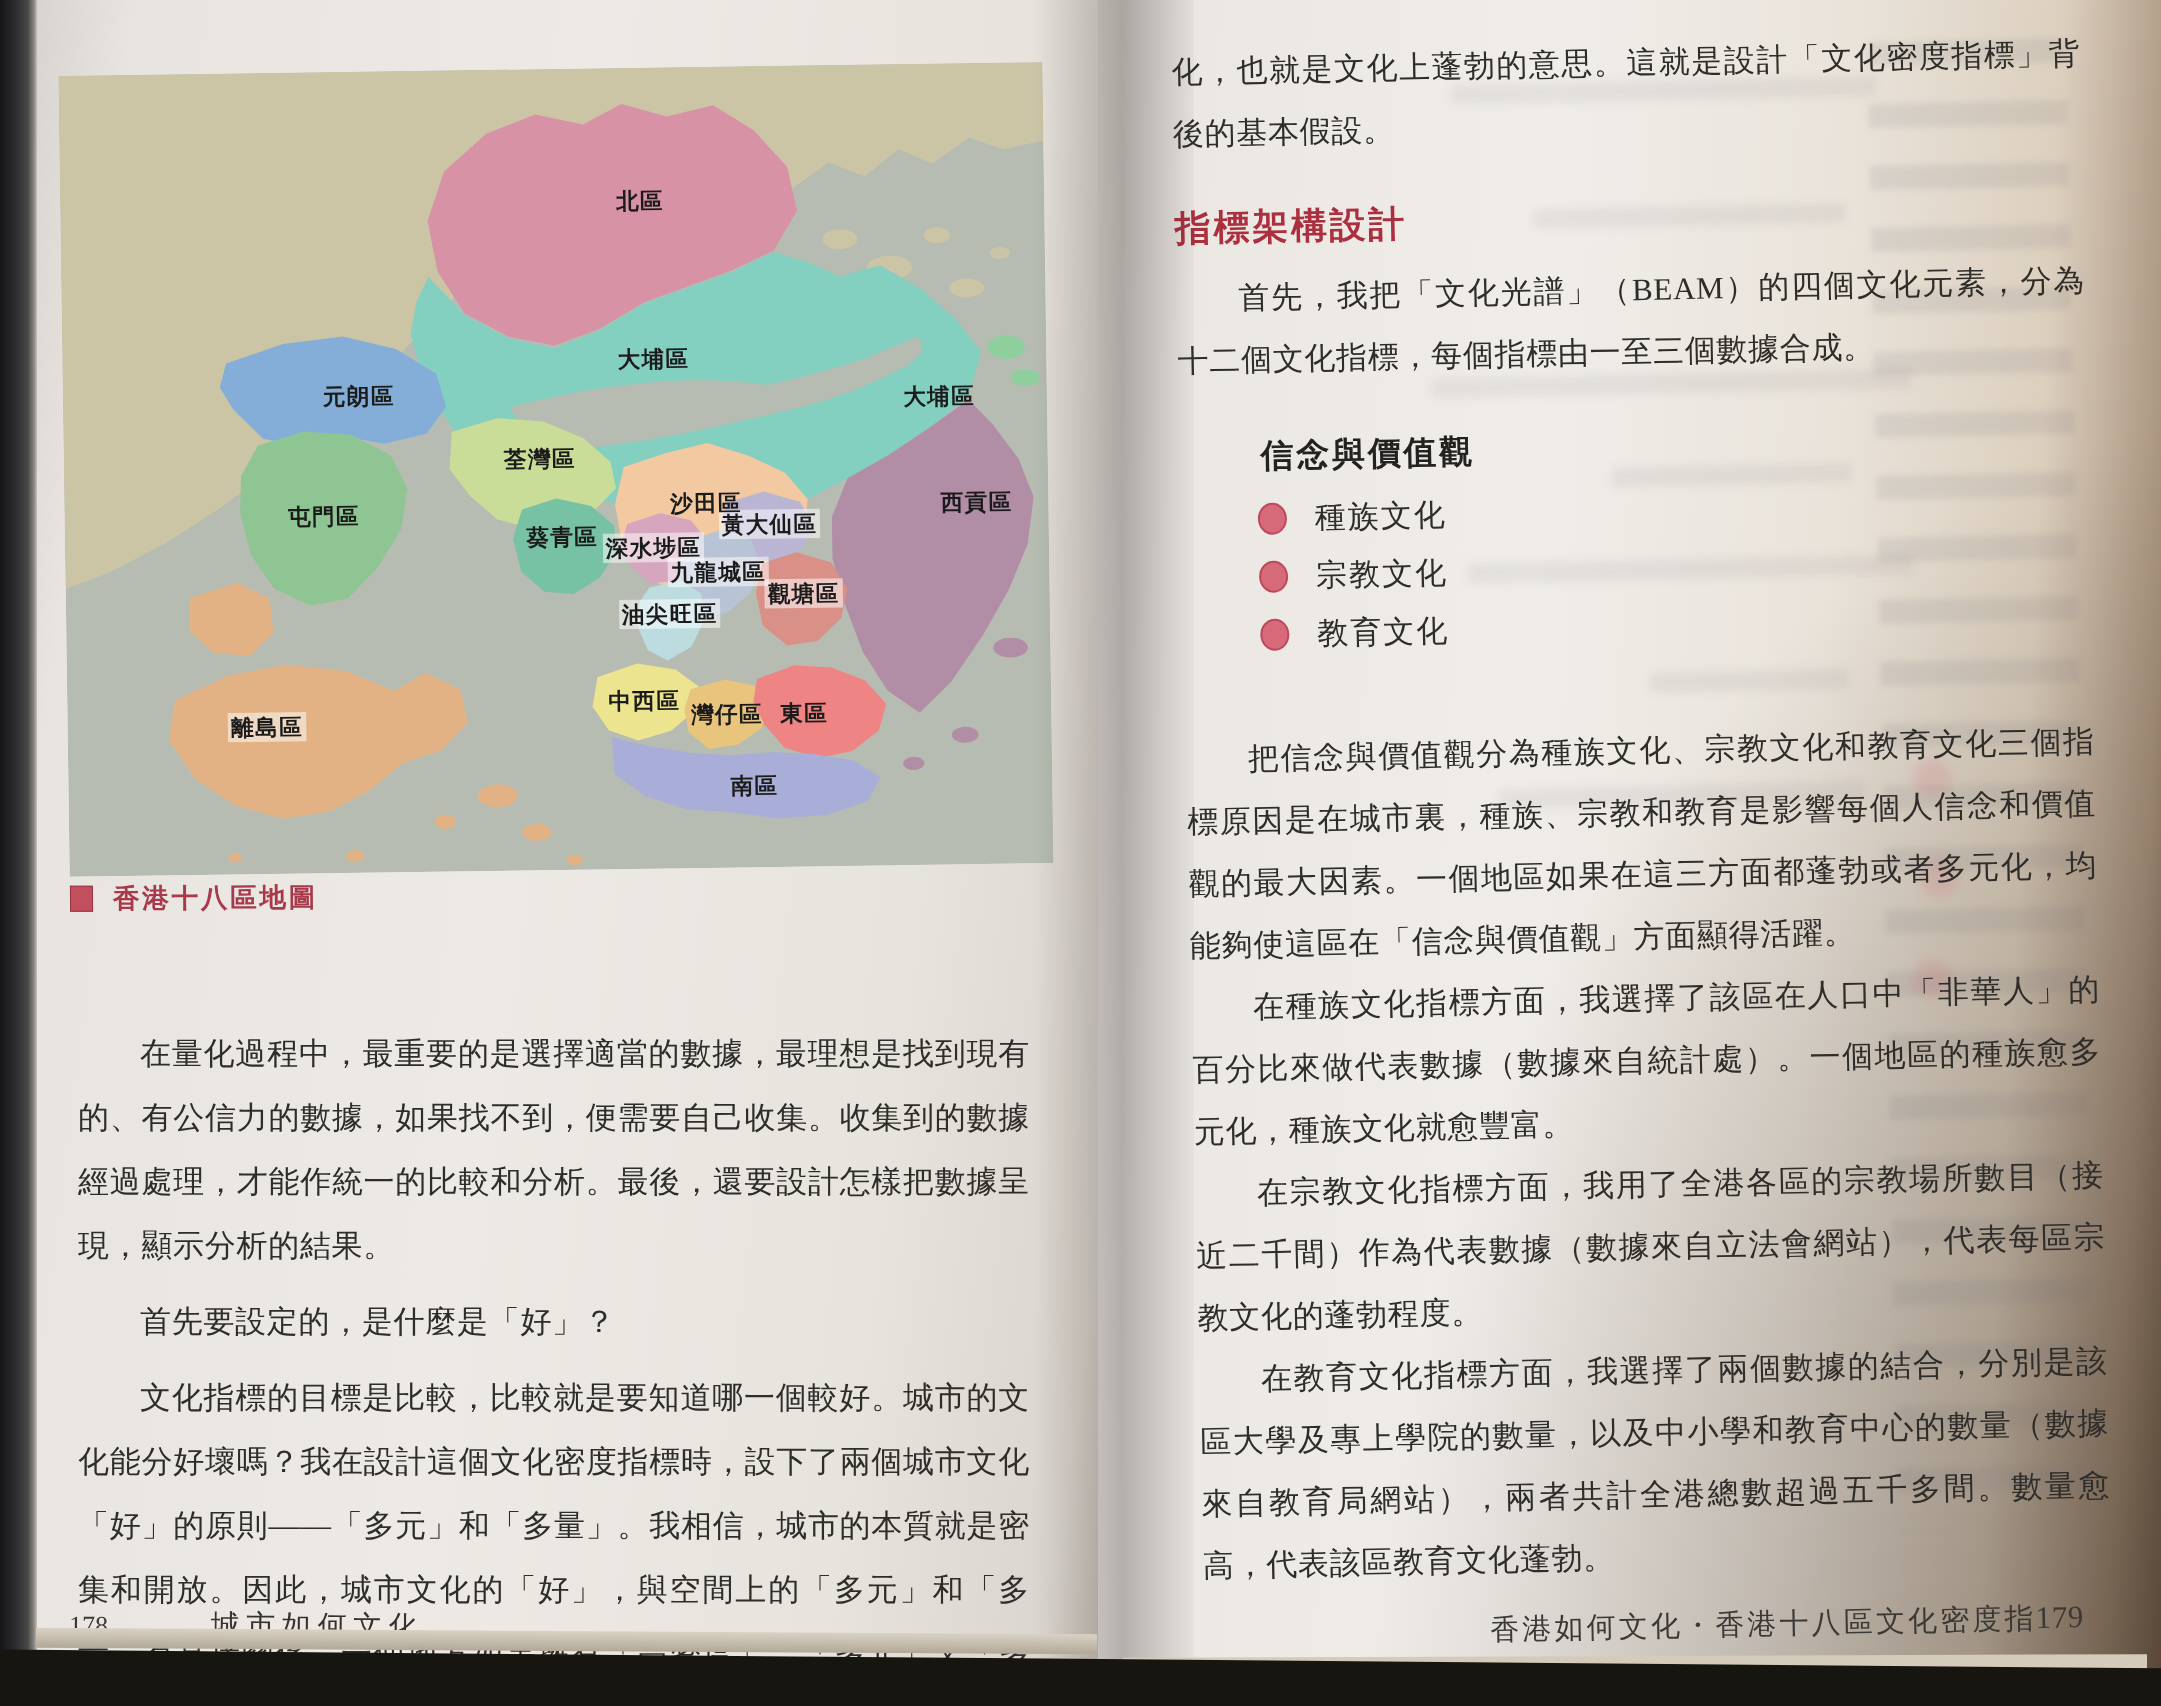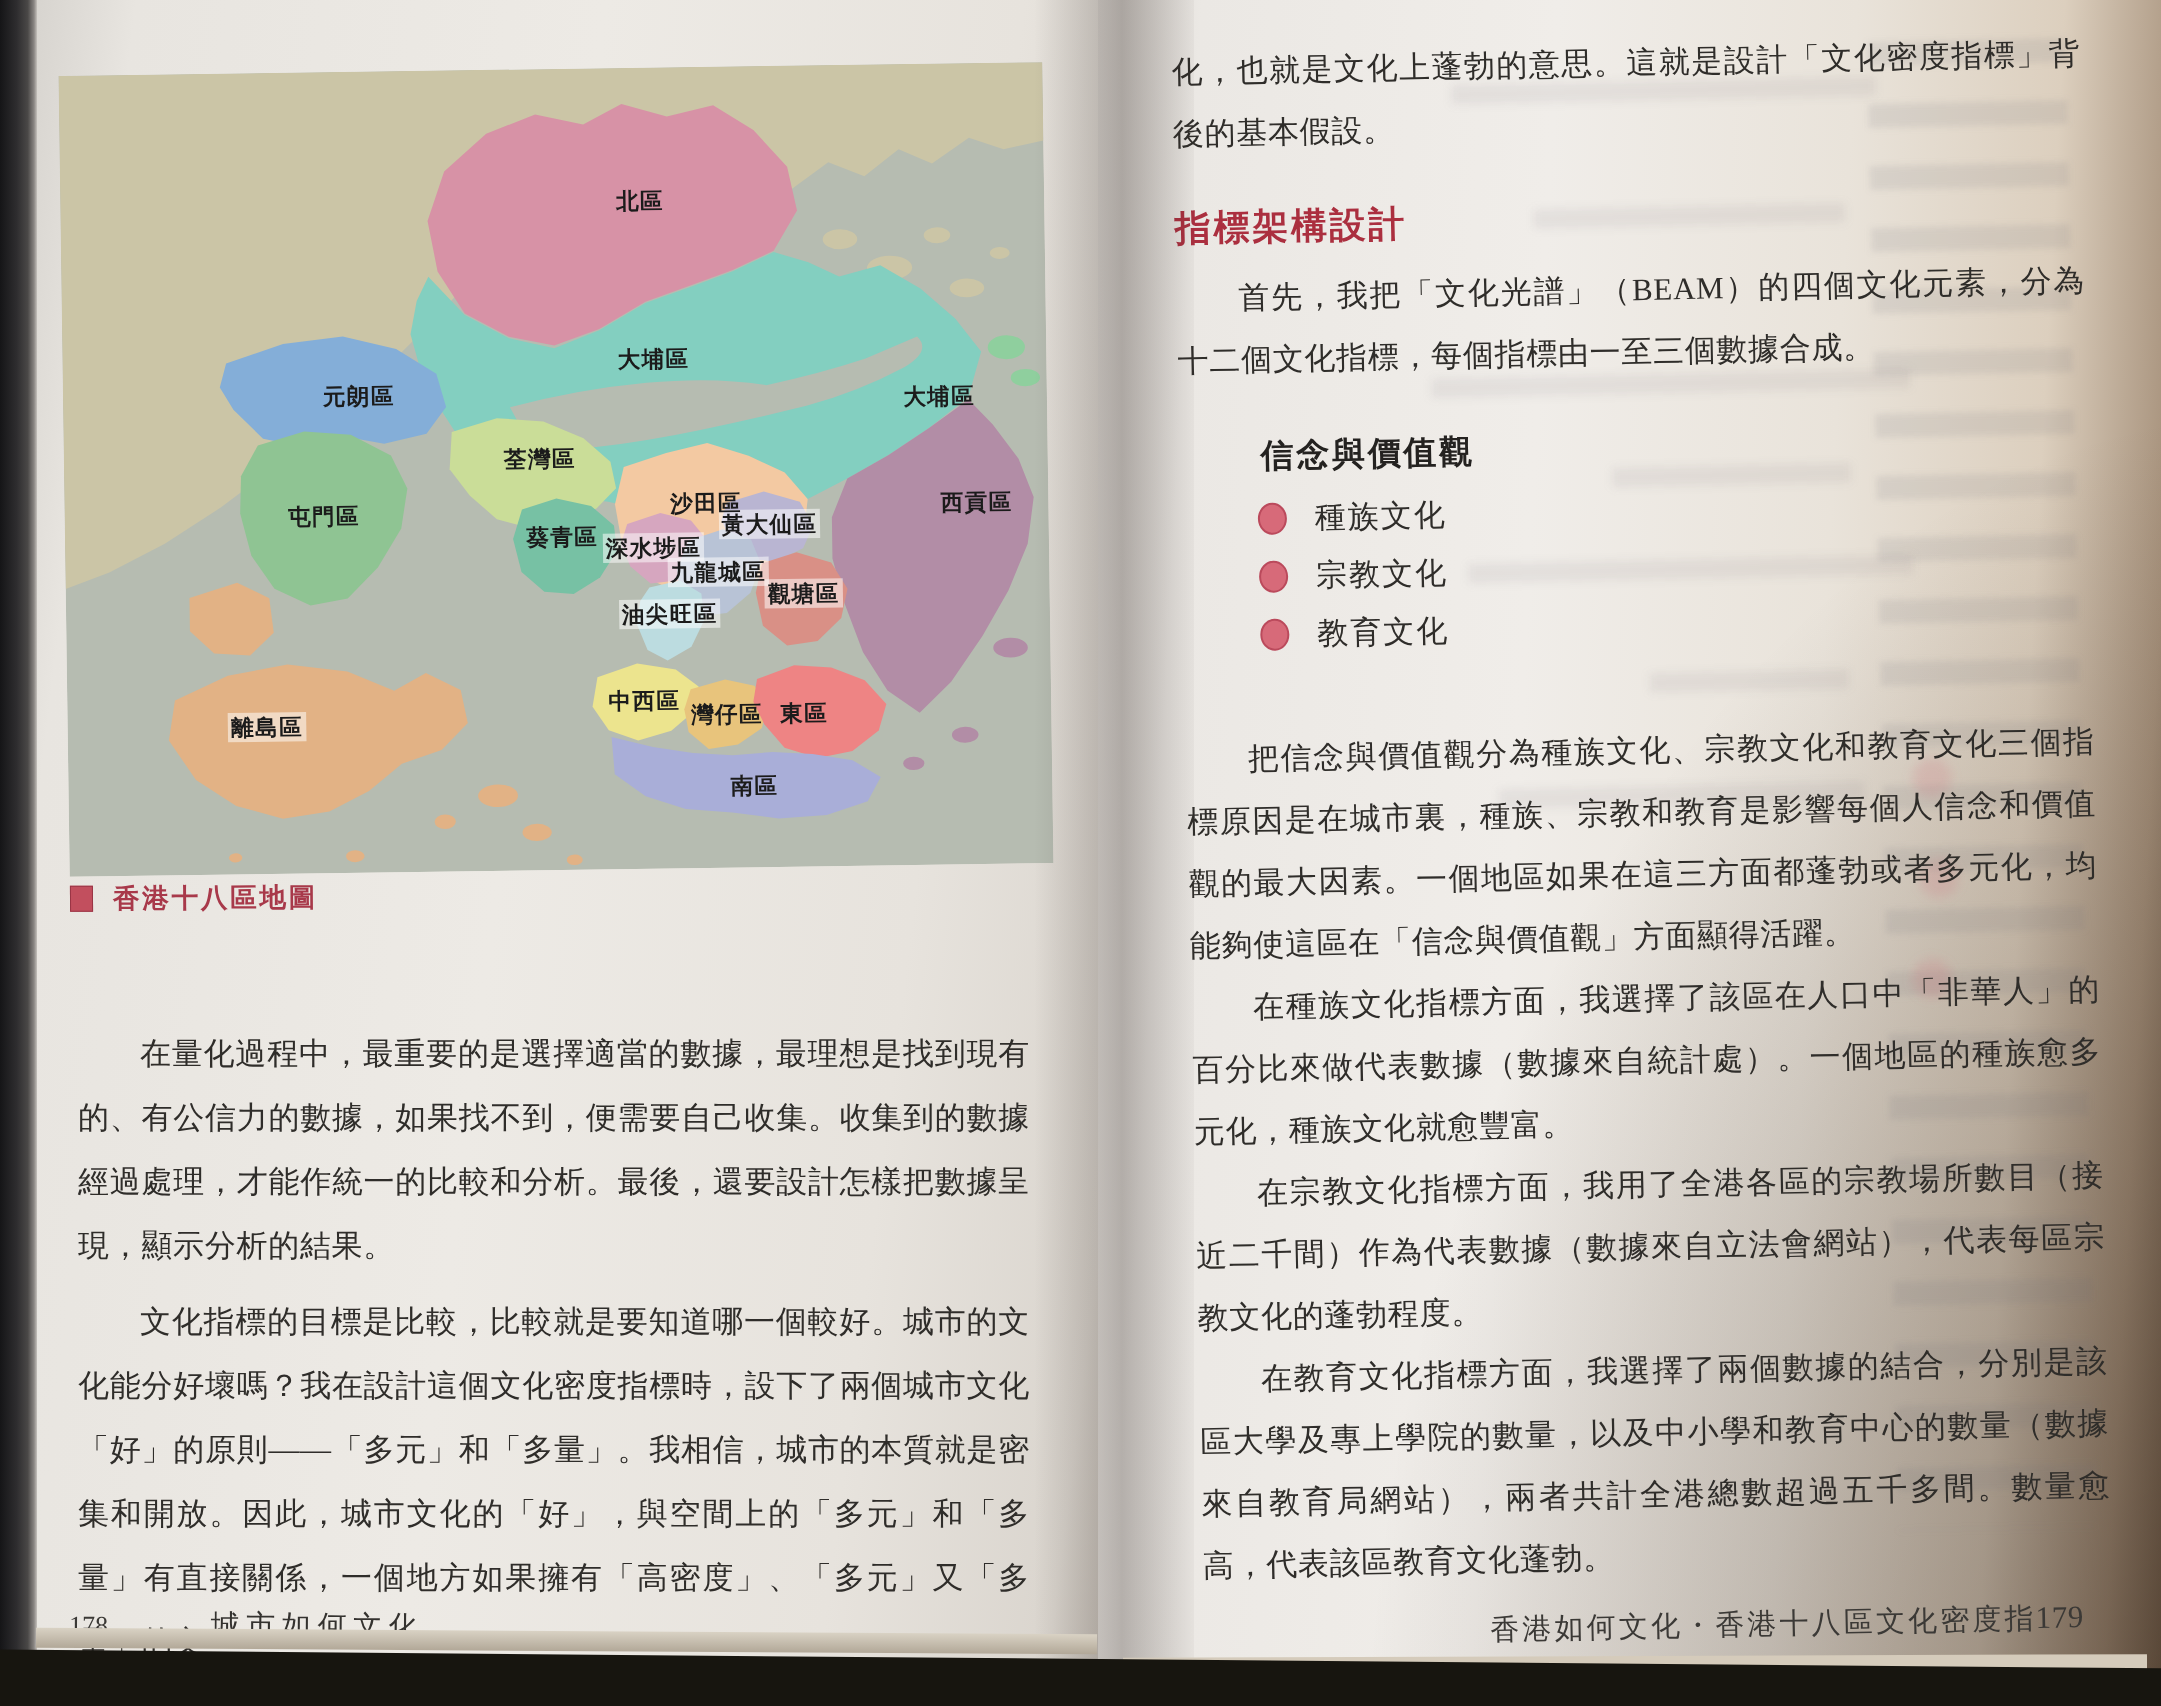--- a/index.html
+++ b/index.html
@@ -182,20 +182,21 @@
     </svg>
   </div>
 
   <div class="caption">
     <span class="sq"></span>
     <span class="txt">香港十八區地圖</span>
   </div>
 
   <div class="body-left">
     <p>在量化過程中，最重要的是選擇適當的數據，最理想是找到現有的、有公信力的數據，如果找不到，便需要自己收集。收集到的數據經過處理，才能作統一的比較和分析。最後，還要設計怎樣把數據呈現，顯示分析的結果。</p>
+    <p>首先要設定的，是什麼是「好」？</p>
     <p>文化指標的目標是比較，比較就是要知道哪一個較好。城市的文化能分好壞嗎？我在設計這個文化密度指標時，設下了兩個城市文化「好」的原則——「多元」和「多量」。我相信，城市的本質就是密集和開放。因此，城市文化的「好」，與空間上的「多元」和「多量」有直接關係，一個地方如果擁有「高密度」、「多元」又「多量」的文</p>
   </div>
 
   <div class="footer-left">
     <span class="num">178</span>
     <span class="title">城市如何文化</span>
   </div>
 
   <div class="content-right">
     <div class="ghost-col"></div>

